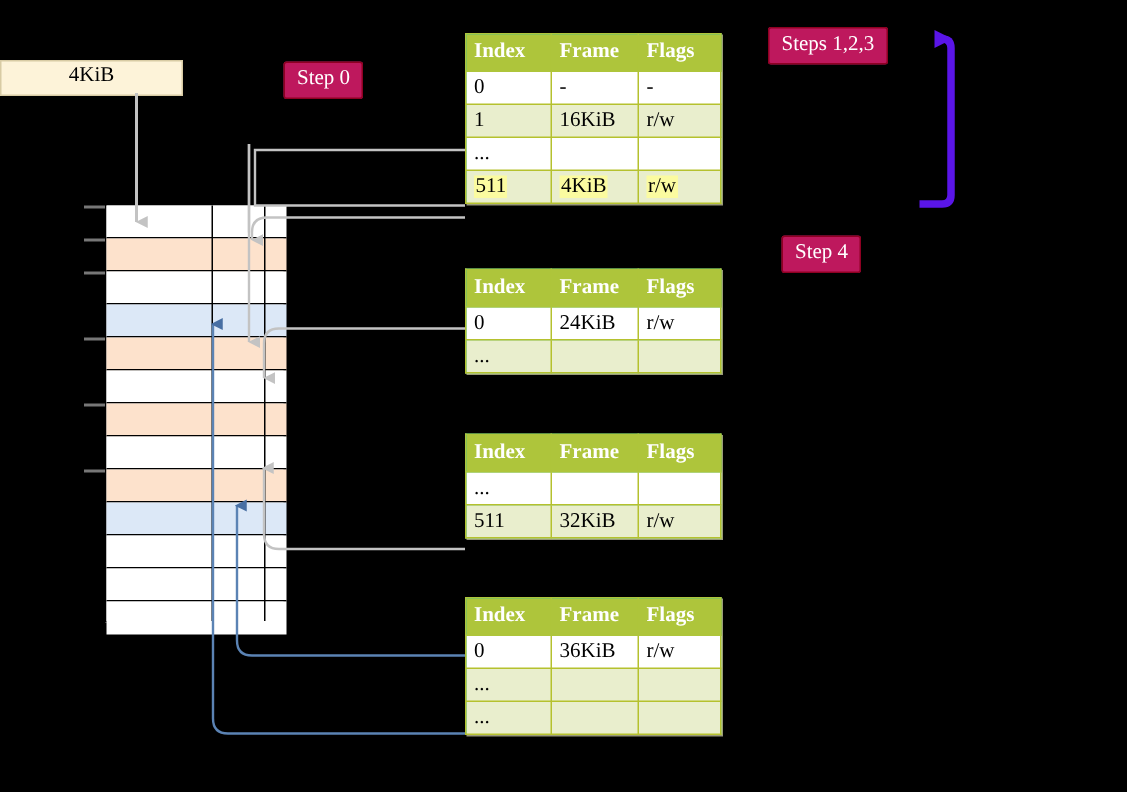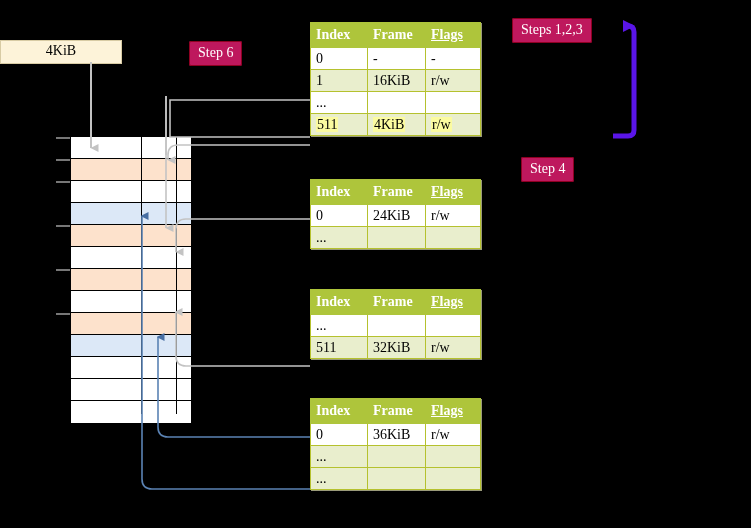--- a/index.html
+++ b/index.html
@@ -25,21 +25,21 @@
   .ptable td,.ptable th{border:1px solid #b5c12e;height:22px;padding:0 5px;
           font-size:14px;color:#000;text-align:left;font-weight:normal;
           font-family:"Liberation Serif", serif;box-sizing:border-box;}
   .ptable th{background:#aec53b;color:#ffffff;font-weight:bold;
           border-color:#aec53b;height:25px;}
   .ptable td.c0{width:57px;}
   .ptable td.c1{width:58px;}
   .ptable td.c2{width:55px;}
   .ptable th.c0{width:57px;}
   .ptable th.c1{width:58px;}
-  .ptable th.c2{width:55px;text-decoration:underline;}
+  .ptable th.c2{width:55px;}
   .ptable tr.alt td{background:#e9eecd;}
   .ptable tr.plain td{background:#ffffff;}
   .hl{background:#fbfba0;padding:0 1px;}
 
   
   .memcol{position:absolute;left:70px;top:136px;width:120px;height:279px;
           border:1px solid #000;box-sizing:border-box;background:#fff;}
   .memrow{position:absolute;left:0;width:120px;height:22px;
           border-bottom:1px solid #000;box-sizing:border-box;}
   .memrow.last{border-bottom:none;}
@@ -49,21 +49,21 @@
   svg.overlay{position:absolute;left:0;top:0;width:751px;height:528px;
               pointer-events:none;}
 </style>
 </head>
 <body>
 
 <div class="stage">
 
   <div class="memlabel" style="left:0px;top:40px;width:120px;height:22px;">4KiB</div>
 
-  <div class="badge red" style="left:189px;top:41px;">Step 6</div>
+  <div class="badge red" style="left:189px;top:41px;">Step 0</div>
   <div class="badge red" style="left:521px;top:157px;">Step 4</div>
   <div class="badge red" style="left:512px;top:18px;">Steps 1,2,3</div>
 
   <div class="memcol" id="memcol">
       <div class="memrow" style="top: 0px; background: rgb(255, 255, 255);"></div>
       <div class="tick" style="left: -15px; top: 0px;"></div>
       <div class="memrow" style="top: 22px; background: rgb(253, 226, 204);"></div>
       <div class="tick" style="left: -15px; top: 22px;"></div>
       <div class="memrow" style="top: 44px; background: rgb(255, 255, 255);"></div>
       <div class="tick" style="left: -15px; top: 44px;"></div>

